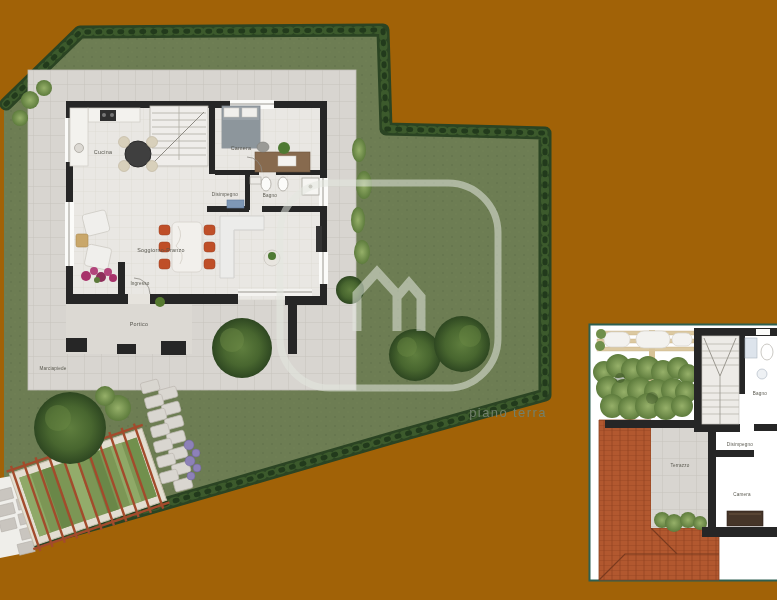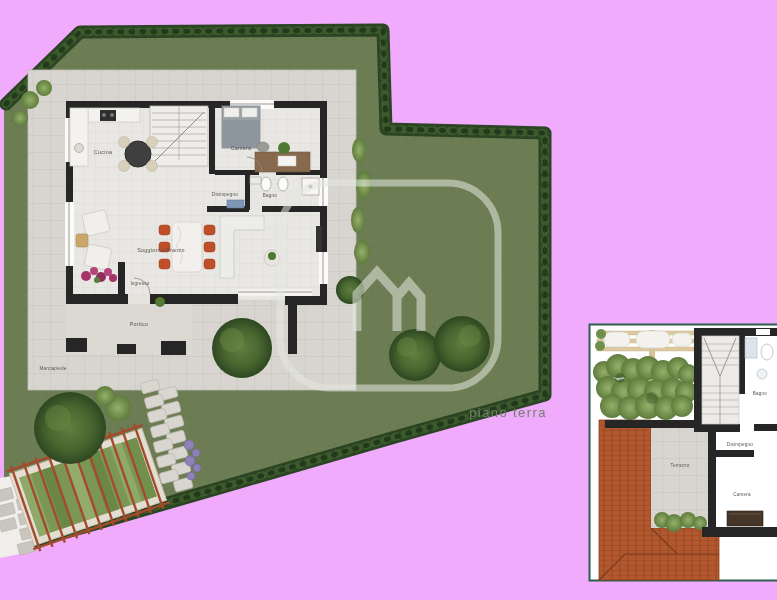--- a/index.html
+++ b/index.html
@@ -1,16 +1,16 @@
 <!DOCTYPE html>
 <html><head>
 <meta charset="utf-8">
 <style>
   html,body{margin:0;padding:0;background:#ffffff;}
-  .canvas{position:relative;width:777px;height:600px;background:#f0abfc;overflow:hidden;
+  .canvas{position:relative;width:777px;height:600px;background:#a16207;overflow:hidden;
           font-family:"Liberation Sans", sans-serif;}
   svg{position:absolute;left:0;top:0;}
   text{font-family:"Liberation Sans", sans-serif;}
   .lbl{font-size:5.4px;fill:#55544c;letter-spacing:.25px;text-anchor:middle;}
   .lbl-sm{font-size:4.6px;fill:#5a594f;letter-spacing:.2px;text-anchor:middle;}
   .caption{font-size:13px;letter-spacing:1.4px;text-anchor:middle;}
 </style>
 </head>
 <body>
 

